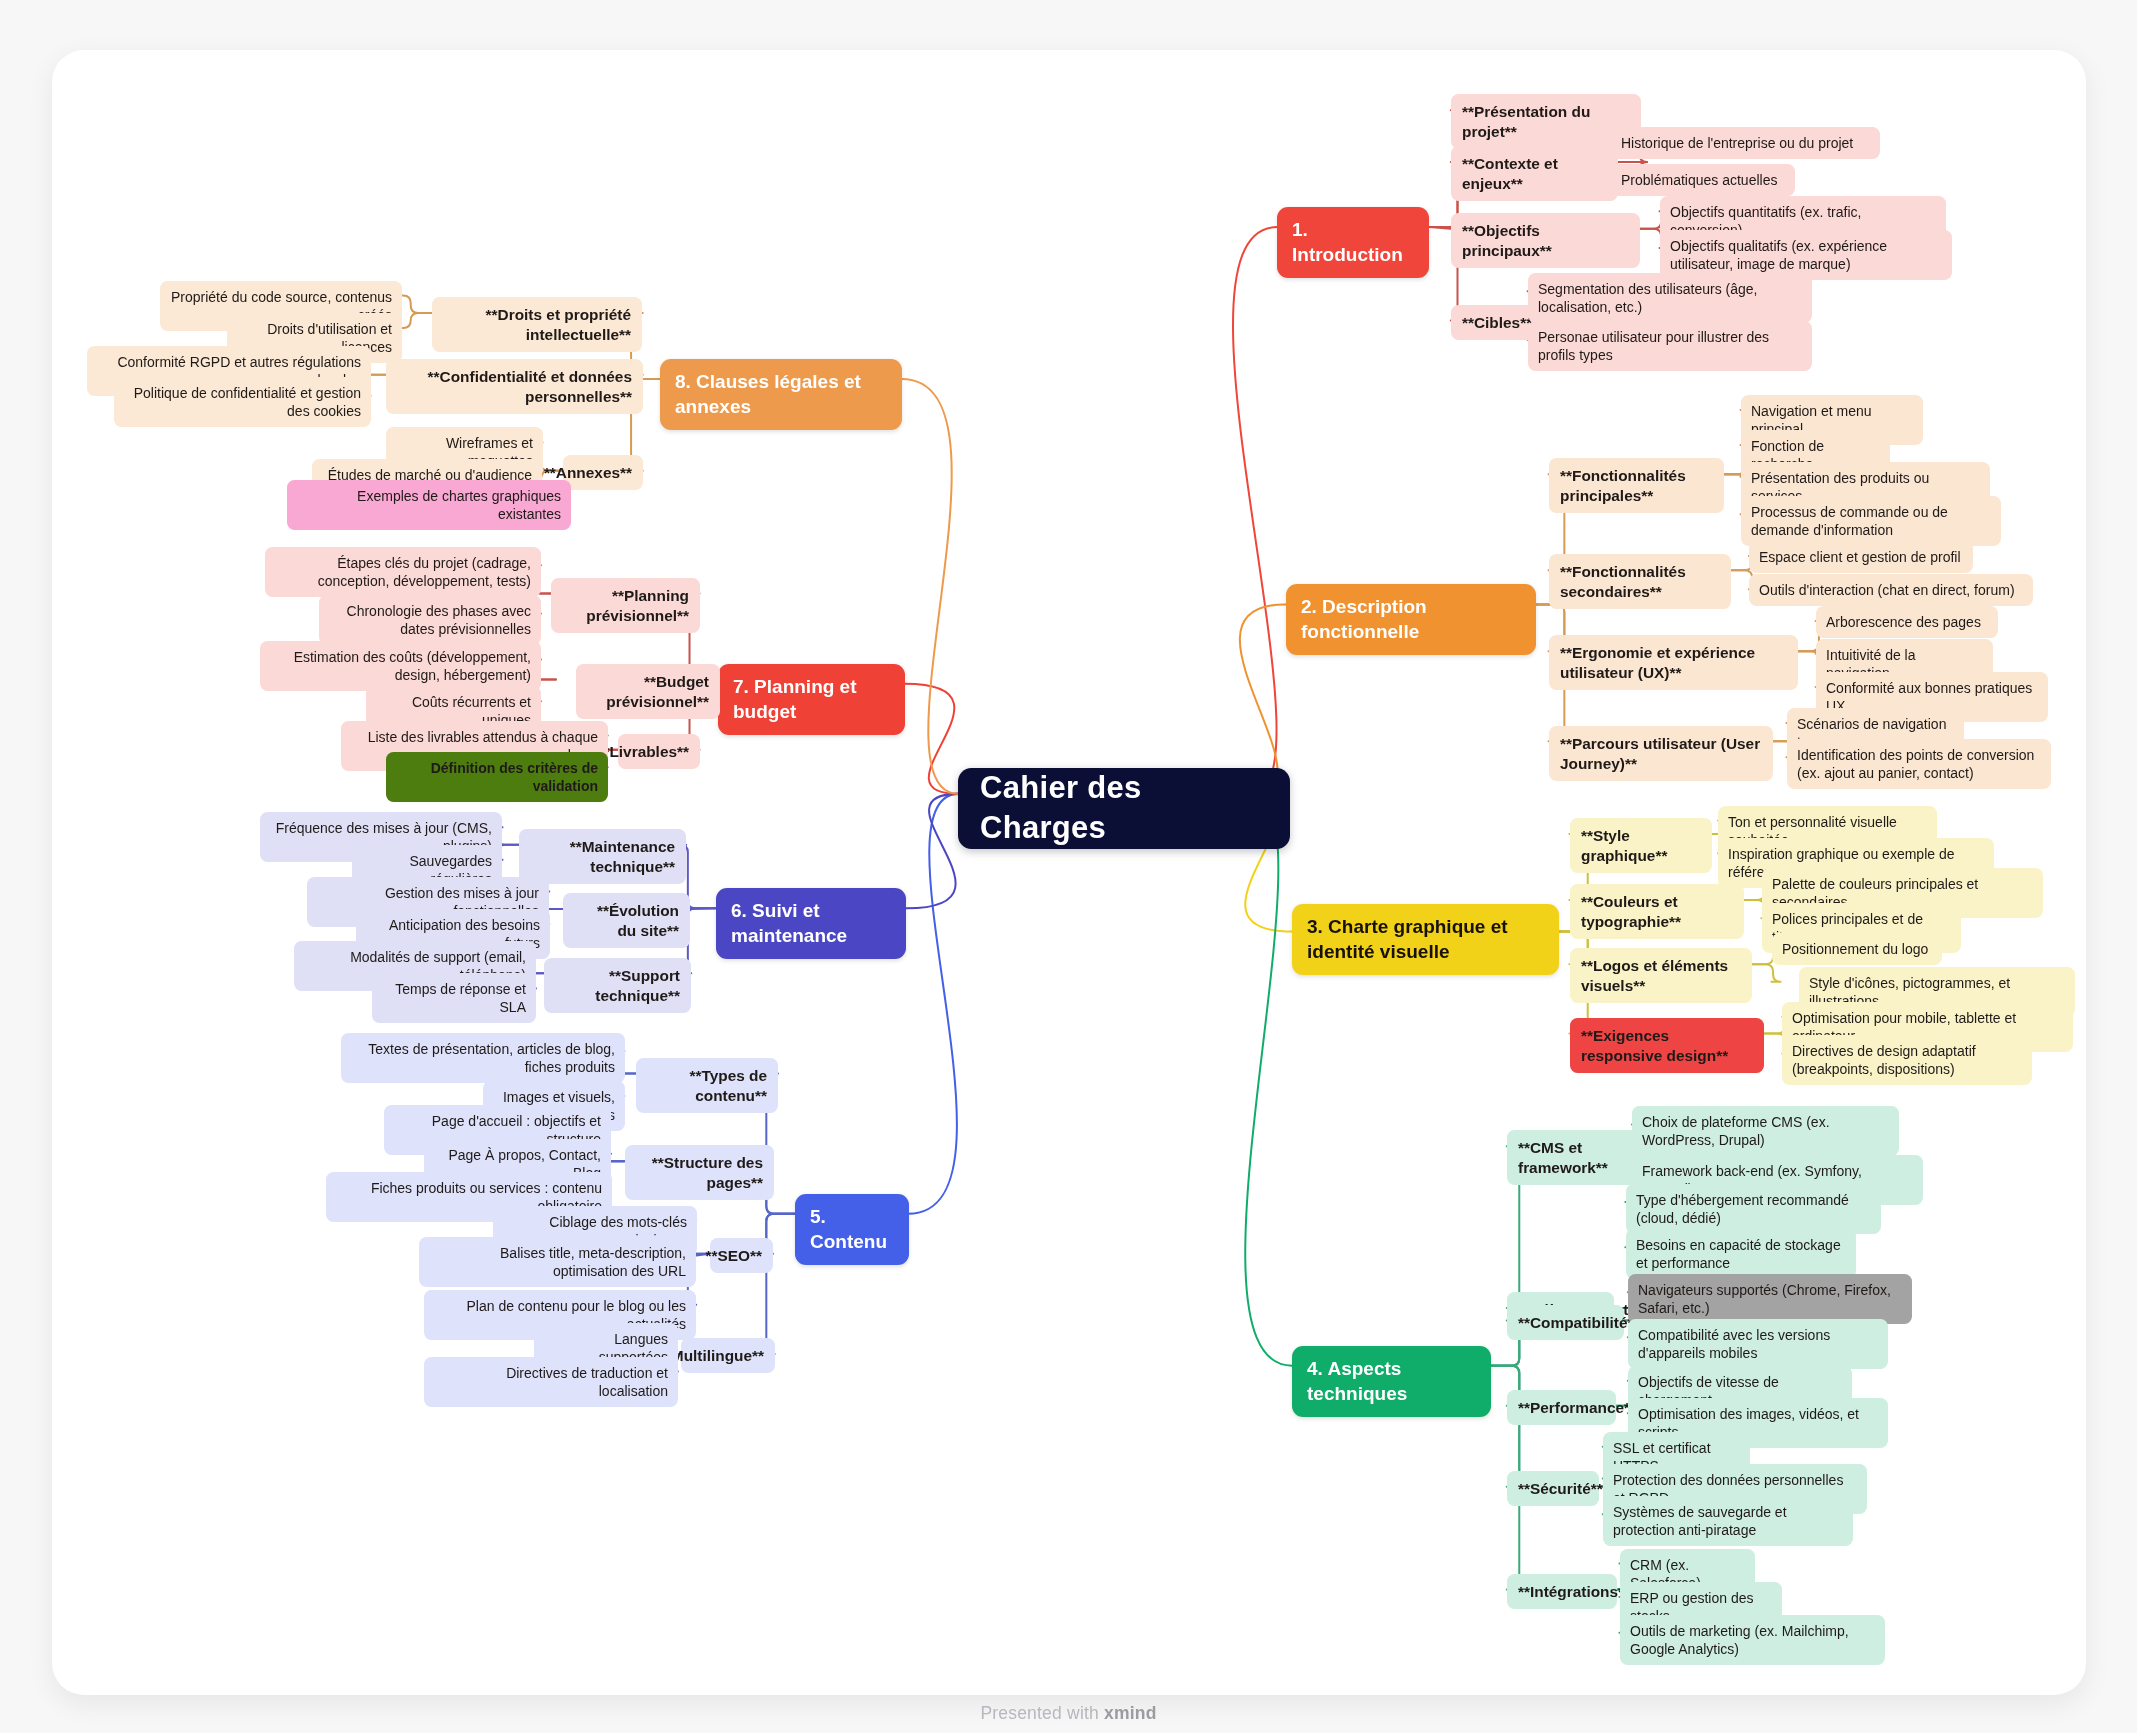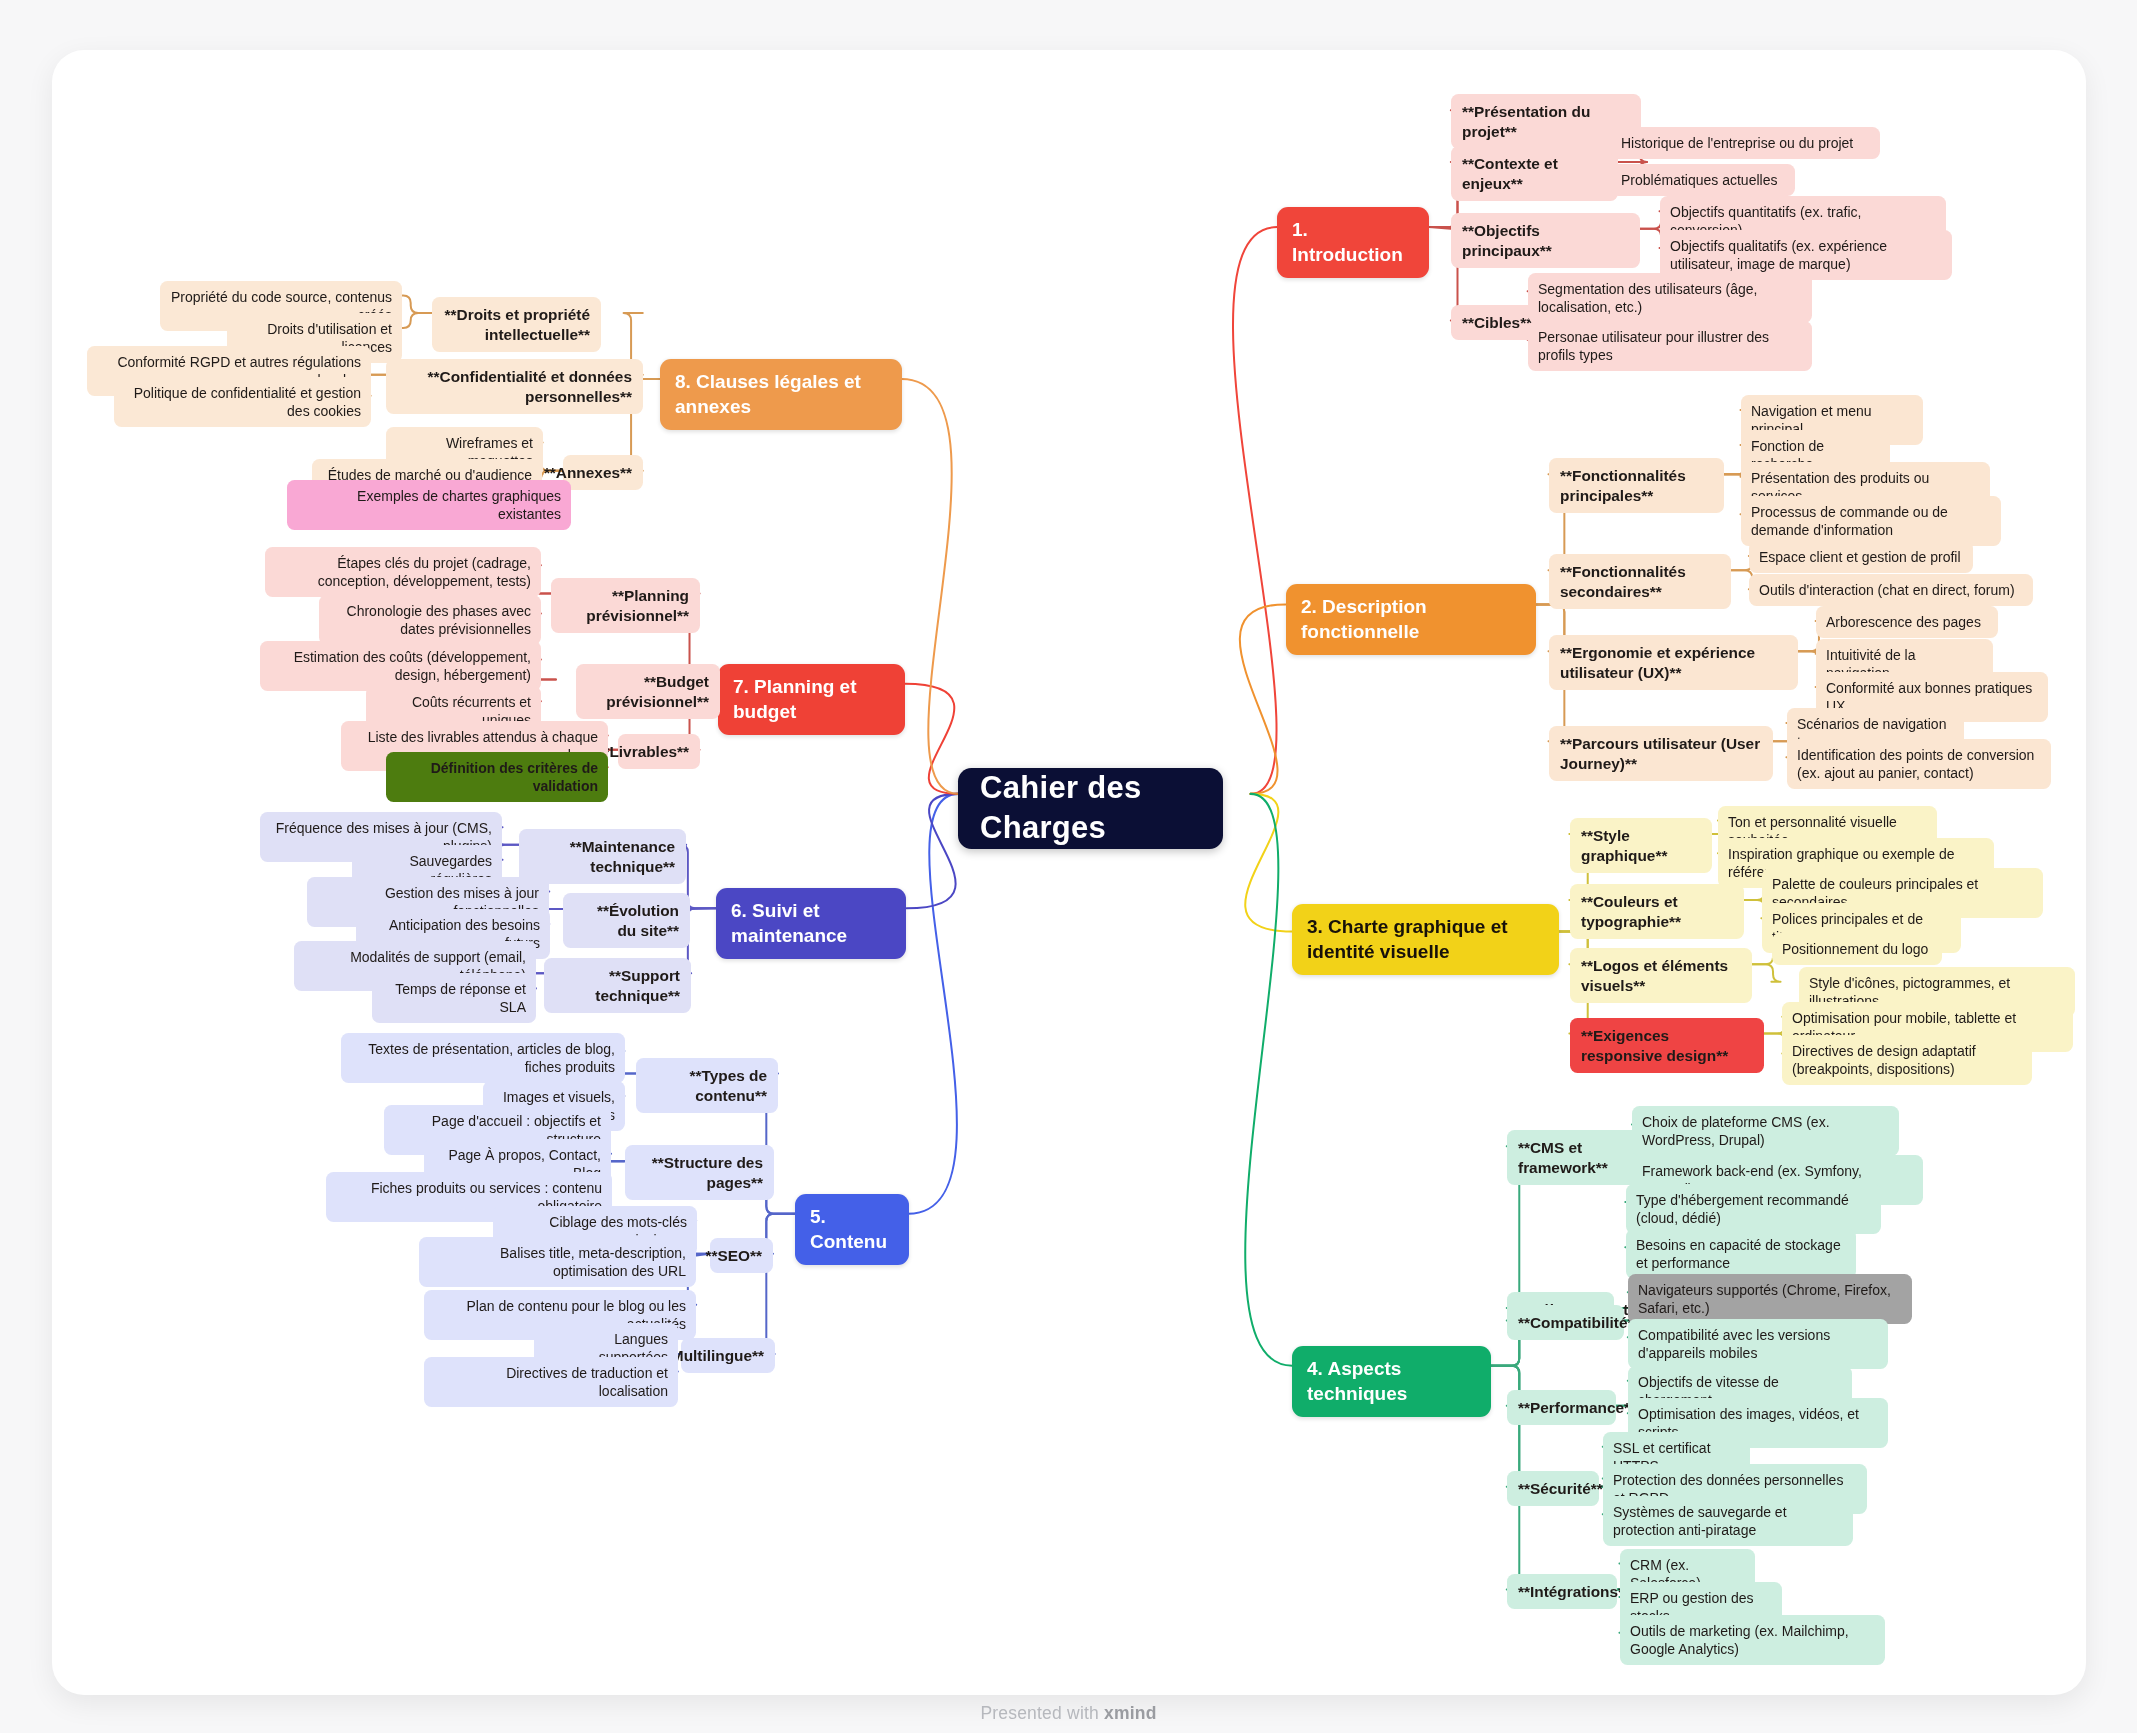--- a/index.html
+++ b/index.html
@@ -148,21 +148,21 @@
     <path d="M 518 375 L 501 375 Q 492 375 492 384 L 492 384 Q 492 393 483 393 L 482 393" fill="none" stroke="#d79a54" stroke-width="2.4" stroke-linecap="round" stroke-linejoin="round"></path>
     <path d="M 790 454 L 765 454 Q 756 454 756 445 L 756 458 Q 756 449 747 449 L 770 449" fill="none" stroke="#d79a54" stroke-width="2.4" stroke-linecap="round" stroke-linejoin="round"></path>
     <path d="M 462 449 L 445 449 Q 436 449 436 440 L 436 441 Q 436 432 427 432 L 444 432" fill="none" stroke="#d79a54" stroke-width="2.4" stroke-linecap="round" stroke-linejoin="round"></path>
     <path d="M 462 449 L 445 449 Q 436 449 436 458 L 436 465 Q 436 474 427 474 L 444 474" fill="none" stroke="#d79a54" stroke-width="2.4" stroke-linecap="round" stroke-linejoin="round"></path>
     <path d="M 790 454 L 765 454 Q 756 454 756 463 L 756 555 Q 756 564 747 564 L 770 564" fill="none" stroke="#d79a54" stroke-width="2.4" stroke-linecap="round" stroke-linejoin="round"></path>
     <path d="M 674 564 L 657 564 Q 648 564 648 555 L 648 539 Q 648 530 639 530 L 650 530" fill="none" stroke="#d79a54" stroke-width="2.4" stroke-linecap="round" stroke-linejoin="round"></path>
     <path d="M 674 564 L 657 564 Q 648 564 648 573 L 648 559 Q 648 568 639 568 L 650 568" fill="none" stroke="#d79a54" stroke-width="2.4" stroke-linecap="round" stroke-linejoin="round"></path>
     <path d="M 674 564 L 657 564 Q 648 564 648 573 L 648 598 Q 648 607 639 607 L 650 607" fill="none" stroke="#d79a54" stroke-width="2.4" stroke-linecap="round" stroke-linejoin="round"></path>
   </svg>
 <div id="nodes">
-    <div class="node root" style="left: 958px; top: 768px; width: 265px; min-height: 52px; background: rgb(11, 15, 53); color: rgb(255, 255, 255);">Cahier des Charges</div>
+    <div class="node root" style="left: 958px; top: 768px; width: 332px; min-height: 52px; background: rgb(11, 15, 53); color: rgb(255, 255, 255);">Cahier des Charges</div>
     <div class="node l1 white l" style="left: 1277px; top: 207px; width: 152px; min-height: 40px; background: rgb(240, 69, 58); color: rgb(255, 255, 255);">1. Introduction</div>
     <div class="node l2 l" style="left: 1451px; top: 94px; width: 190px; min-height: 32px; background: rgb(251, 217, 214);">**Présentation du projet**</div>
     <div class="node l2 l" style="left: 1451px; top: 146px; width: 167px; min-height: 32px; background: rgb(251, 217, 214);">**Contexte et enjeux**</div>
     <div class="node l3 l" style="left: 1611px; top: 127px; width: 269px; min-height: 30px; background: rgb(251, 217, 214);">Historique de l'entreprise ou du projet</div>
     <div class="node l3 l" style="left: 1611px; top: 164px; width: 184px; min-height: 30px; background: rgb(251, 217, 214);">Problématiques actuelles</div>
     <div class="node l2 l" style="left: 1451px; top: 213px; width: 189px; min-height: 32px; background: rgb(251, 217, 214);">**Objectifs principaux**</div>
     <div class="node l3 l" style="left: 1660px; top: 196px; width: 286px; min-height: 30px; background: rgb(251, 217, 214);">Objectifs quantitatifs (ex. trafic, conversion)</div>
     <div class="node l3 l" style="left: 1660px; top: 230px; width: 292px; min-height: 48px; background: rgb(251, 217, 214);">Objectifs qualitatifs (ex. expérience utilisateur, image de marque)</div>
     <div class="node l2 l" style="left: 1451px; top: 305px; width: 100px; min-height: 32px; background: rgb(251, 217, 214);">**Cibles**</div>
     <div class="node l3 l" style="left: 1528px; top: 273px; width: 284px; min-height: 48px; background: rgb(251, 217, 214);">Segmentation des utilisateurs (âge, localisation, etc.)</div>
@@ -246,21 +246,21 @@
     <div class="node l2 r" style="left: 551px; top: 578px; width: 149px; min-height: 32px; background: rgb(251, 217, 214);">**Planning prévisionnel**</div>
     <div class="node l3 r" style="left: 265px; top: 547px; width: 276px; min-height: 48px; background: rgb(251, 217, 214);">Étapes clés du projet (cadrage, conception, développement, tests)</div>
     <div class="node l3 r" style="left: 319px; top: 595px; width: 222px; min-height: 48px; background: rgb(251, 217, 214);">Chronologie des phases avec dates prévisionnelles</div>
     <div class="node l2 r" style="left: 556px; top: 664px; width: 144px; min-height: 32px; background: rgb(251, 217, 214); margin-left: 20px;">**Budget prévisionnel**</div>
     <div class="node l3 r" style="left: 260px; top: 641px; width: 281px; min-height: 48px; background: rgb(251, 217, 214);">Estimation des coûts (développement, design, hébergement)</div>
     <div class="node l3 r" style="left: 366px; top: 686px; width: 175px; min-height: 30px; background: rgb(251, 217, 214);">Coûts récurrents et uniques</div>
     <div class="node l2 r" style="left: 618px; top: 734px; width: 82px; min-height: 32px; background: rgb(251, 217, 214);">**Livrables**</div>
     <div class="node l3 r" style="left: 341px; top: 721px; width: 267px; min-height: 30px; background: rgb(251, 217, 214);">Liste des livrables attendus à chaque phase</div>
     <div class="node l3 r" style="left: 386px; top: 752px; width: 222px; min-height: 30px; background: #4d7c0f; font-weight: bold;">Définition des critères de validation</div>
     <div class="node l1 white l" style="left: 660px; top: 359px; width: 242px; min-height: 40px; background: rgb(238, 154, 76); color: rgb(255, 255, 255);">8. Clauses légales et annexes</div>
-    <div class="node l2 r" style="left: 432px; top: 297px; width: 169px; min-height: 32px; background: rgb(251, 232, 213);">**Droits et propriété intellectuelle**</div>
+    <div class="node l2 r" style="left: 432px; top: 297px; width: 210px; min-height: 32px; background: rgb(251, 232, 213);">**Droits et propriété intellectuelle**</div>
     <div class="node l3 r" style="left: 160px; top: 281px; width: 242px; min-height: 30px; background: rgb(251, 232, 213);">Propriété du code source, contenus créés</div>
     <div class="node l3 r" style="left: 227px; top: 313px; width: 175px; min-height: 30px; background: rgb(251, 232, 213);">Droits d'utilisation et licences</div>
     <div class="node l2 r" style="left: 386px; top: 359px; width: 257px; min-height: 32px; background: rgb(251, 232, 213);">**Confidentialité et données personnelles**</div>
     <div class="node l3 r" style="left: 87px; top: 346px; width: 284px; min-height: 30px; background: rgb(251, 232, 213);">Conformité RGPD et autres régulations locales</div>
     <div class="node l3 r" style="left: 114px; top: 377px; width: 257px; min-height: 48px; background: rgb(251, 232, 213);">Politique de confidentialité et gestion des cookies</div>
     <div class="node l2 r" style="left: 563px; top: 455px; width: 80px; min-height: 32px; background: rgb(251, 232, 213);">**Annexes**</div>
     <div class="node l3 r" style="left: 386px; top: 427px; width: 157px; min-height: 30px; background: rgb(251, 232, 213);">Wireframes et maquettes</div>
     <div class="node l3 r" style="left: 312px; top: 459px; width: 230px; min-height: 30px; background: rgb(251, 232, 213);">Études de marché ou d'audience</div>
     <div class="node l3 r" style="left: 287px; top: 480px; width: 284px; min-height: 30px; background: #f9a8d4;">Exemples de chartes graphiques existantes</div>
   </div>

